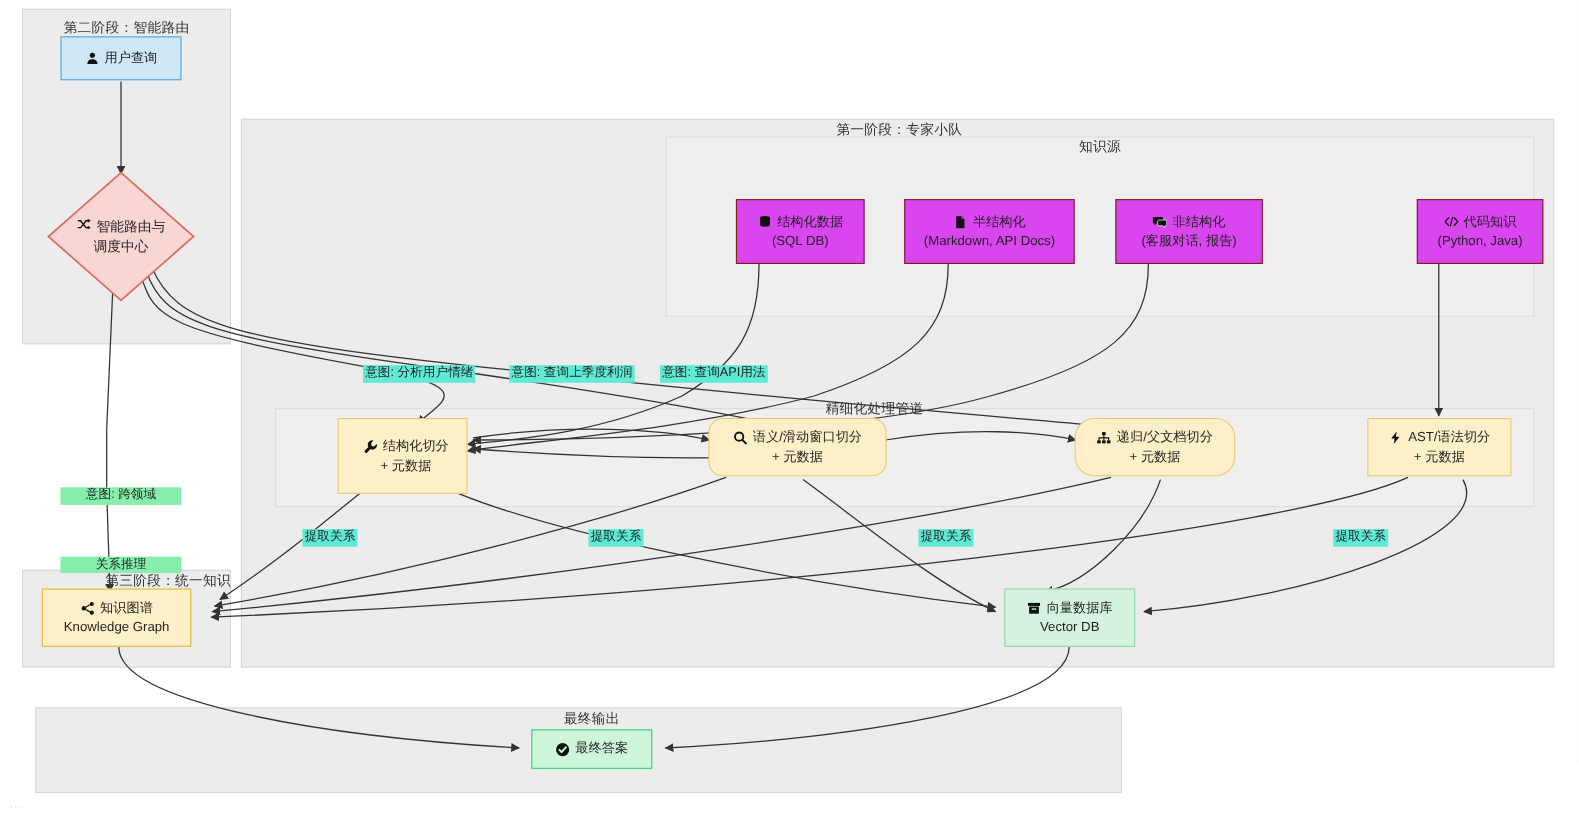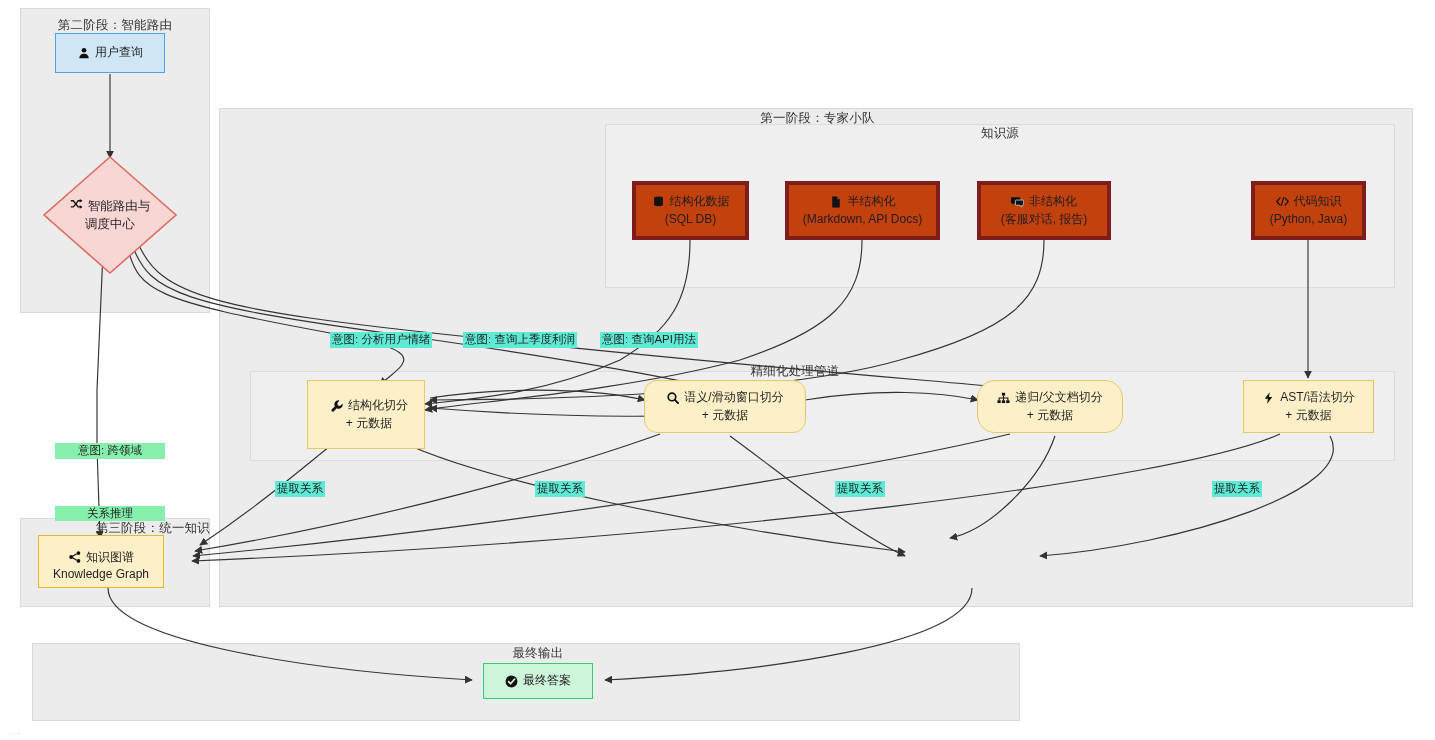--- a/index.html
+++ b/index.html
@@ -69,21 +69,21 @@
     display: inline-flex;
     align-items: center;
     justify-content: center;
     width: 13px;
     height: 13px;
     flex: 0 0 auto;
   }
   .node .ico svg { display: block; }
 
   .n-blue   { background: #cfe6f5; border: 1.4px solid #4da3e0; }
-  .n-cyan   { background: #c2410c; border: 4px solid #7f1d1d; }
+  .n-cyan   { background: #d946ef; border: 1px solid #7f1d1d; margin-left: 37px; }
   .n-yellow { background: #fdf0c9; border: 1.4px solid #e8c96a; }
   .n-yellow-strong { background: #fdf0c9; border: 1.8px solid #e3b833; }
   .n-green  { background: #d4f2dd; border: 1.4px solid #8fd5a6; }
   .n-green-strong { background: #cdf5da; border: 1.8px solid #33cc77; }
 
   .diamond-wrap {
     position: absolute;
   }
   .diamond-wrap svg.dshape {
     position: absolute;
@@ -334,35 +334,48 @@
       <span class="ico">
         <svg width="9" height="12" viewBox="0 0 10 14">
             <path d="M6.4 0.4 L0.6 7.8 H4.2 L3.4 13.6 L9.4 5.8 H5.6 Z" fill="#111"></path>
           </svg>
       </span>
       <span>AST/语法切分</span>
     </div>
     <div class="line2">+ 元数据</div>
   </div>
 
-  <div class="node n-yellow-strong" style="left:38px; top:535px; width:126px; height:53px;justify-content:flex-end;">
+  <div class="node n-yellow-strong" style="left:38px; top:535px; width:136px; height:53px;">
     <div class="line1">
       <span class="ico">
         <svg width="12" height="12" viewBox="0 0 14 14">
             <circle cx="11" cy="2.4" r="2.2" fill="#111"></circle>
             <circle cx="11" cy="11.6" r="2.2" fill="#111"></circle>
             <circle cx="2.6" cy="7" r="2.4" fill="#111"></circle>
             <path d="M4.6 5.8 L9 3.2 M4.6 8.2 L9 10.8" stroke="#111" stroke-width="1.3"></path>
           </svg>
       </span>
       <span>知识图谱</span>
     </div>
     <div class="line2">Knowledge Graph</div>
   </div>
 
+  <div class="node n-green" style="left:913px; top:535px; width:119px; height:53px;">
+    <div class="line1">
+      <span class="ico">
+        <svg width="12" height="12" viewBox="0 0 14 13">
+            <rect x="0.6" y="0.8" width="12.8" height="3.2" fill="#111"></rect>
+            <rect x="1.8" y="4.6" width="10.4" height="7.6" fill="#111"></rect>
+            <rect x="4.6" y="6.6" width="4.8" height="1.4" fill="#d4f2dd"></rect>
+          </svg>
+      </span>
+      <span>向量数据库</span>
+    </div>
+    <div class="line2">Vector DB</div>
+  </div>
 
   <div class="node n-green-strong" style="left:483px; top:663px; width:110px; height:36px;">
     <div class="line1">
       <span class="ico">
         <svg width="13" height="13" viewBox="0 0 14 14">
             <circle cx="7" cy="7" r="6.4" fill="#111"></circle>
             <path d="M3.8 7.2 L6 9.4 L10.2 4.6" stroke="#cdf5da" stroke-width="1.9" fill="none" stroke-linecap="round" stroke-linejoin="round"></path>
           </svg>
       </span>
       <span>最终答案</span>

